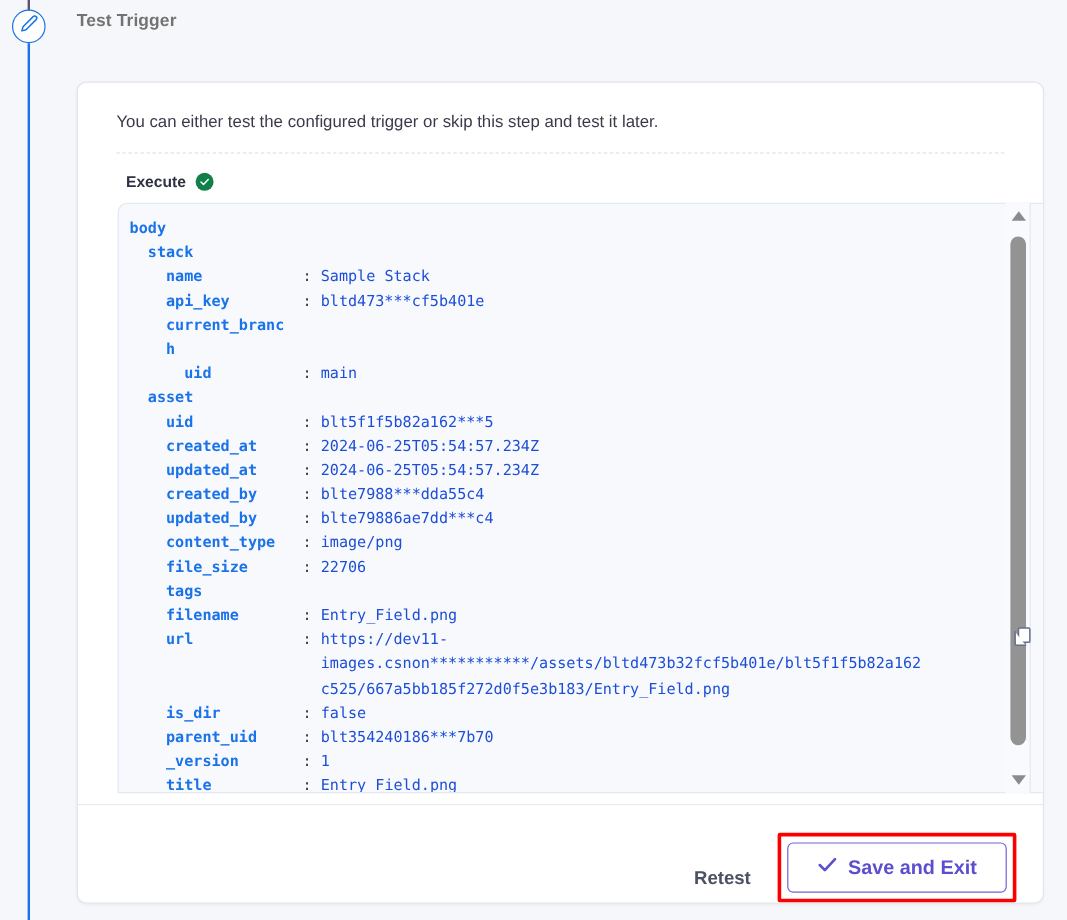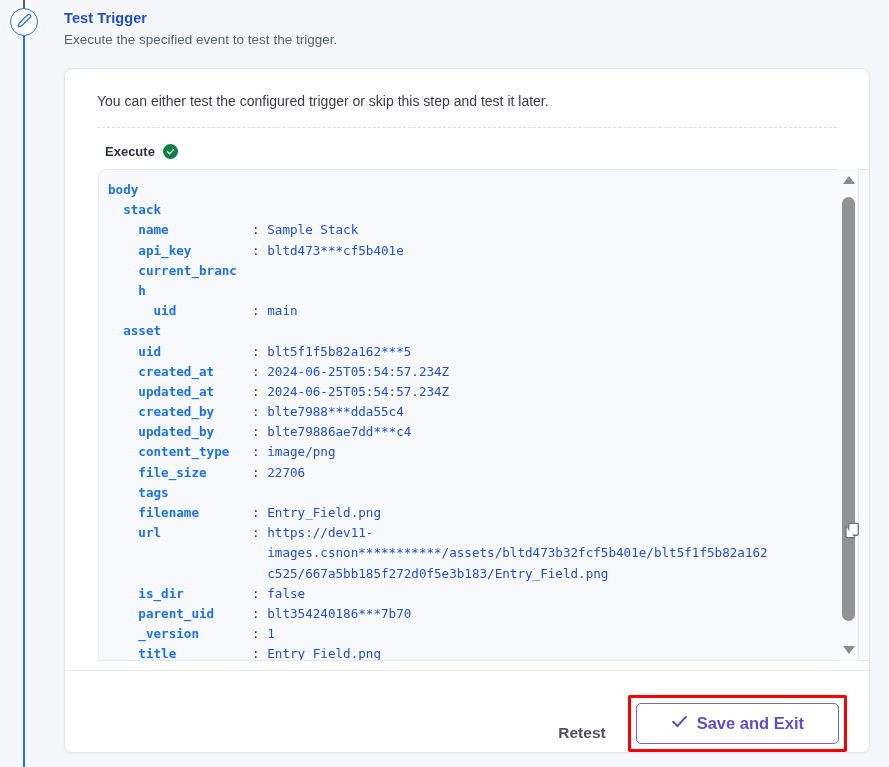--- a/index.html
+++ b/index.html
@@ -57,21 +57,21 @@
   
   .section-head {
     position: absolute;
     left: 64px;
     top: 10px;
     width: 700px;
   }
   .section-title {
     font-size: 14.5px;
     font-weight: bold;
-    color: #1d4ed8;
+    color: #737373;
     letter-spacing: 0.1px;
     margin: 0 0 6px 0;
   }
   .section-sub {
     font-size: 13.5px;
     color: #5b6072;
     margin: 0;
   }
 
   
@@ -253,21 +253,21 @@
   .save-btn {
     display: flex;
     align-items: center;
     gap: 9px;
     background: #ffffff;
     border: 1px solid #6f63d8;
     border-radius: 5px;
     color: #5b4fcf;
     font-size: 16.5px;
     font-weight: bold;
-    padding: 9px 34px;
+    padding: 9px 24px;
     cursor: pointer;
     font-family: "Liberation Sans", sans-serif;
     white-space: nowrap;
   }
 </style>
 </head>
 <body>
 
 <div class="rail">
   <div class="rail-line-top"></div>
@@ -276,21 +276,20 @@
     <span>
       <svg width="15" height="15" viewBox="0 0 24 24" fill="none" stroke="#1a73e8" stroke-width="2" stroke-linecap="round" stroke-linejoin="round">
         <path d="M17 3a2.8 2.8 0 1 1 4 4L7.5 20.5 2 22l1.5-5.5L17 3z"></path>
       </svg>
     </span>
   </div>
 </div>
 
 <div class="section-head">
   <div class="section-title">Test Trigger</div>
-  <div class="section-sub">Execute the specified event to test the trigger.</div>
 </div>
 
 <div class="card">
 
   <div class="card-intro">You can either test the configured trigger or skip this step and test it later.</div>
   <div class="dashed-sep"></div>
 
   <div class="output-row">
     <span class="output-label">Execute</span>
     <span class="status-dot">

